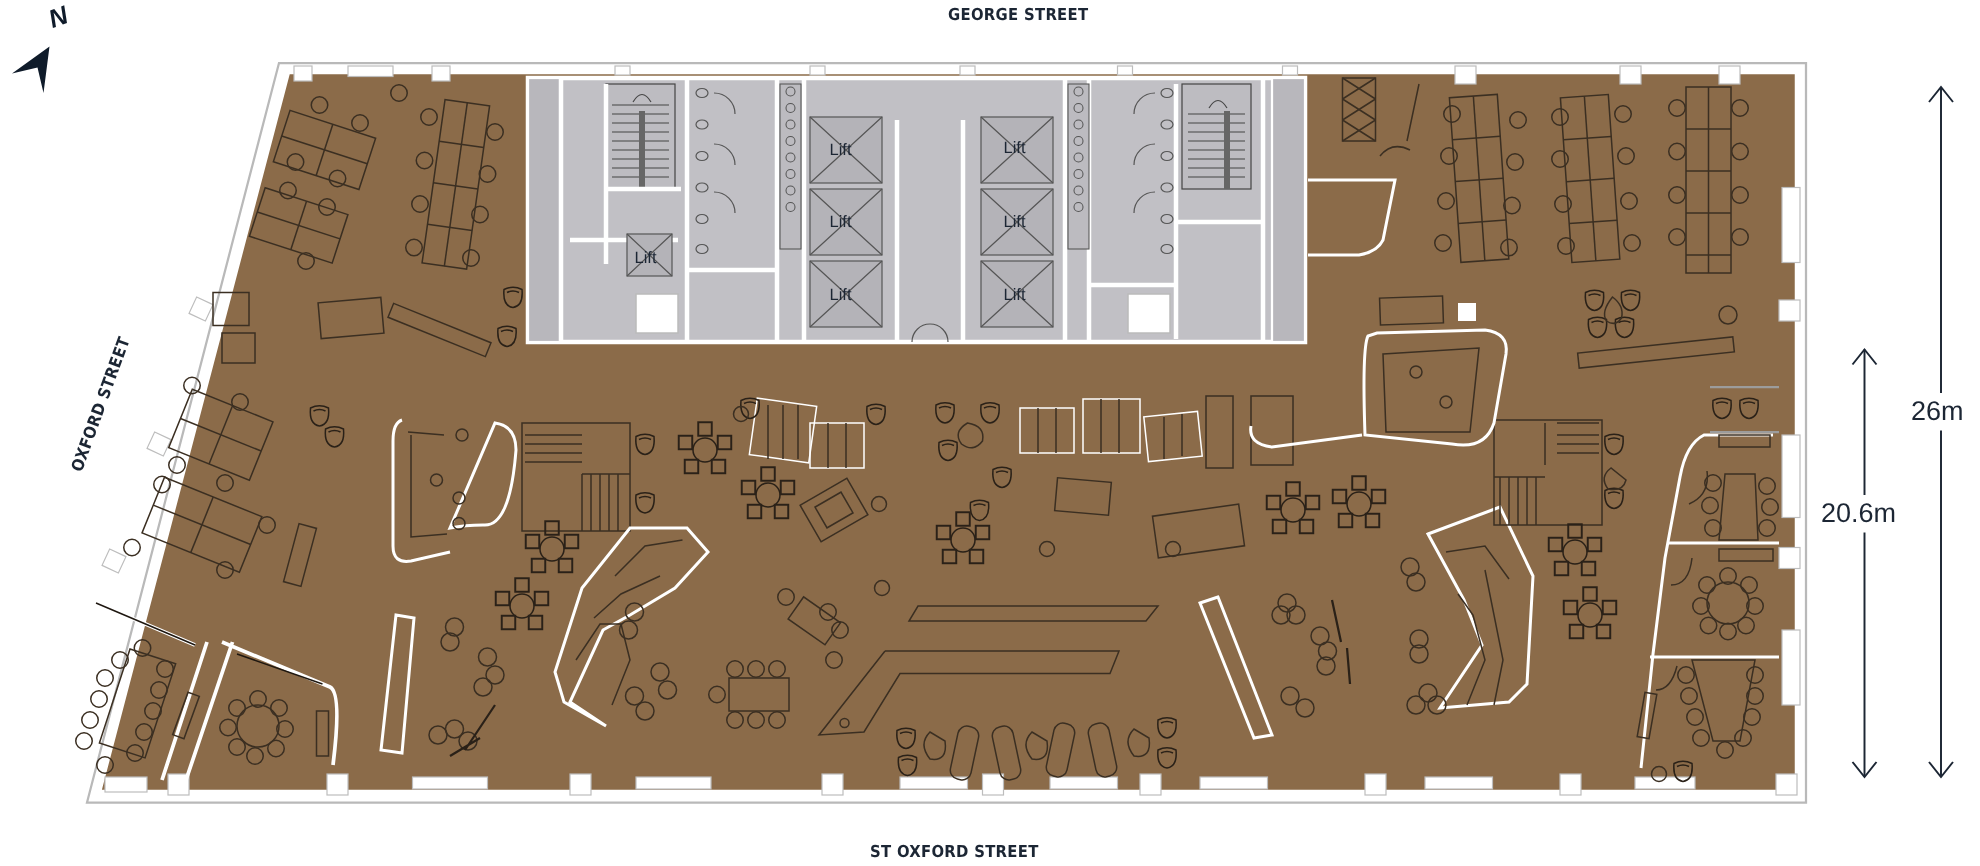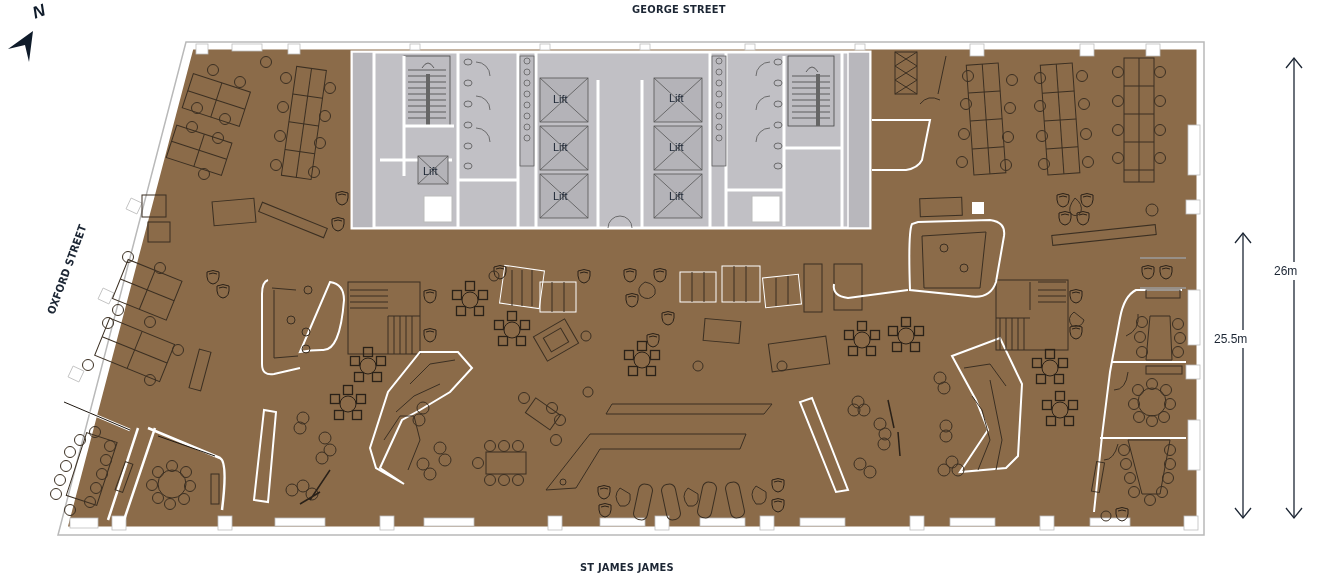--- a/index.html
+++ b/index.html
@@ -2,21 +2,21 @@
 <html><head>
 <meta charset="utf-8">
 <style>
   html, body { margin:0; padding:0; background:#ffffff; }
   body { width:1320px; height:577px; position:relative; overflow:hidden;
          font-family:"Liberation Sans", "DejaVu Sans", sans-serif; color:#1c2634; }
   #plan { position:absolute; left:0; top:0; width:1320px; height:577px; }
   .street { position:absolute; font-family:"DejaVu Sans Condensed","DejaVu Sans", sans-serif;
             font-weight:bold; font-size:11px; letter-spacing:0.2px; color:#1c2634;
             transform-origin:center; white-space:nowrap; }
-  .dim-label { position:absolute; font-size:12px; color:#1c2634; background:#fff; padding:2px 0; }
+  .dim-label { position:absolute; font-size:18px; color:#1c2634; background:#fff; padding:2px 0; }
   .north { position:absolute; }
   .north-letter { position:absolute; left:33px; top:2px; font-size:17px; font-weight:bold;
                   font-style:italic; transform:rotate(-20deg); color:#0f1b2a; }
   svg text.lift { font-family:"Liberation Sans", sans-serif; font-size:11px; fill:#1c2634; }
 </style>
 </head>
 <body>
 
 <svg id="plan" viewBox="0 0 1320 577" xmlns="http://www.w3.org/2000/svg">
   <defs>
@@ -505,34 +505,34 @@
       <use href="#chair" x="1150" y="500"></use>
     <rect x="1094" y="462" width="8" height="30" transform="rotate(10 1098 477)"></rect>
     <circle cx="1106" cy="516" r="5"></circle>
       <use href="#arm" x="1122" y="514"></use>
 
     <path d="M1126,336 q14,-6 12,-22 M1114,390 q12,0 14,-18 M1104,460 q10,0 14,-16"></path>
   </g>
 </svg>
 
 <div class="street" style="left:585px; top:3px;margin-left:47px;">GEORGE STREET</div>
-<div class="street" style="left:580px; top:561px;">ST JAMES JAMES</div>
+<div class="street" style="left:580px; top:561px;">ST OXFORD STREET</div>
 <div class="street" style="left:20px; top:263px; transform:rotate(-70deg);">OXFORD STREET</div>
 
 <div class="north" style="left:0; top:0; width:60px; height:66px;">
   <span class="north-letter">N</span>
   <svg width="60" height="66" viewBox="0 0 60 66" style="position:absolute;left:0;top:0;">
     <polygon points="8,49 33,31 29,62 25,45" fill="#0f1b2a"></polygon>
   </svg>
 </div>
 
 <svg width="120" height="500" viewBox="0 0 120 500" style="position:absolute; left:1200px; top:40px;">
   <g stroke="#1c2634" stroke-width="1.3" fill="none">
     <line x1="94" y1="18" x2="94" y2="478"></line>
     <polyline points="86,28 94,18 102,28"></polyline>
       <polyline points="86,468 94,478 102,468"></polyline>
     <line x1="43" y1="193" x2="43" y2="478"></line>
     <polyline points="35,203 43,193 51,203"></polyline>
       <polyline points="35,468 43,478 51,468"></polyline>
   </g>
 </svg>
 <div class="dim-label" style="left:1274px; top:262px;">26m</div>
-<div class="dim-label" style="left:1214px; top:330px;">25.5m</div>
+<div class="dim-label" style="left:1214px; top:330px;">20.6m</div>
 
 </body></html>

